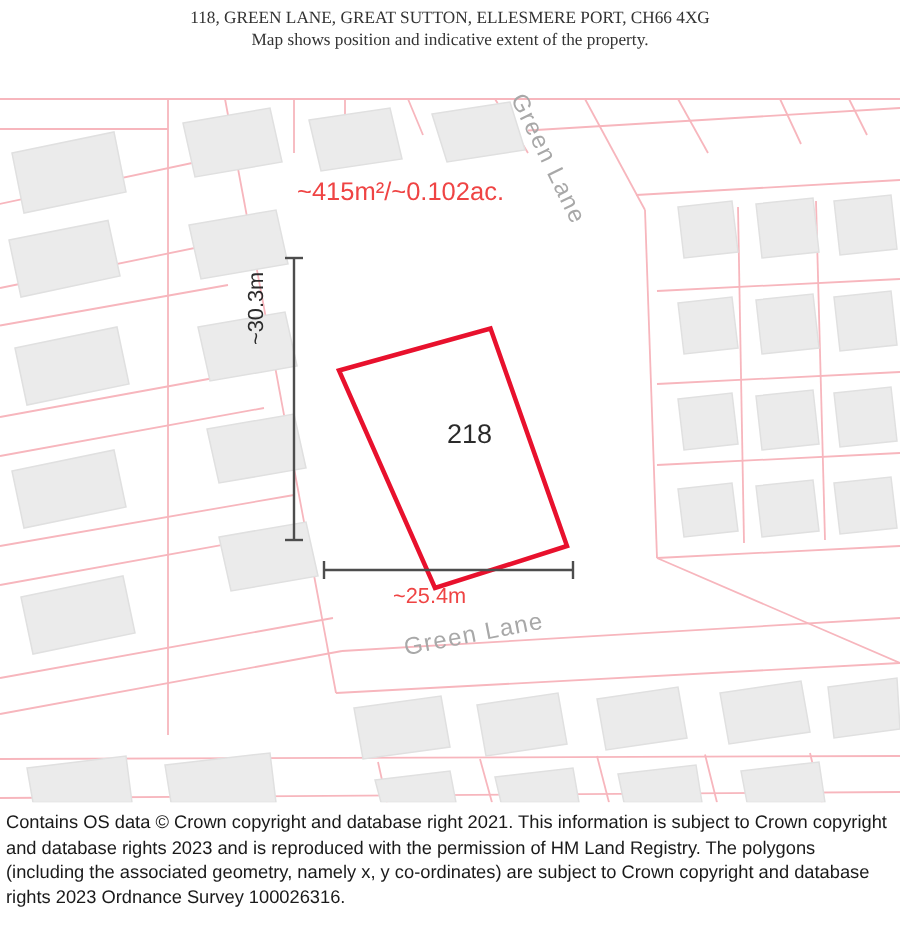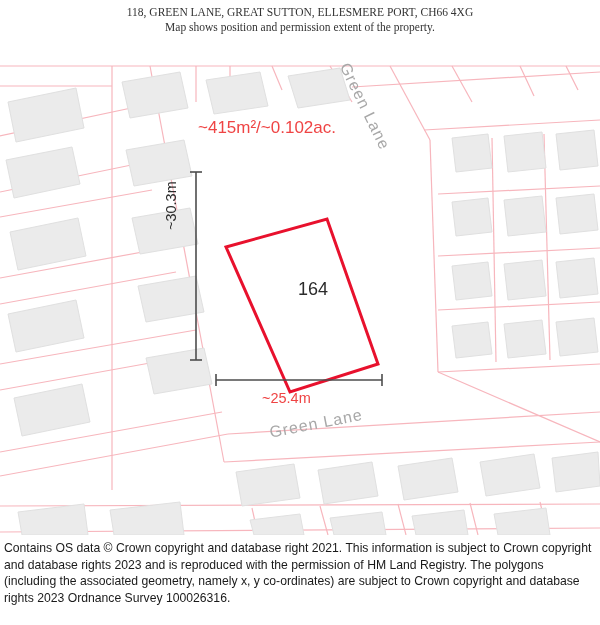--- a/index.html
+++ b/index.html
@@ -124,21 +124,21 @@
     color: #1a1a1a;
   }
 </style>
 </head>
 <body>
 
 <div class="page">
 
   <div class="header">
     <div class="title">118, GREEN LANE, GREAT SUTTON, ELLESMERE PORT, CH66 4XG</div>
-    <div class="subtitle">Map shows position and permission extent of the property.</div>
+    <div class="subtitle">Map shows position and indicative extent of the property.</div>
   </div>
 
   <div class="map">
     <svg width="600" height="493" viewBox="0 0 600 493">
 
       <g stroke="#f7b6bd" stroke-width="1.2" fill="none">
         <path d="M0,24 L600,24"></path>
         <path d="M0,44 L112,44"></path>
         <path d="M-5,95 L150,62"></path>
         <path d="M0,150 L146,120"></path>
@@ -224,21 +224,21 @@
         <path d="M196,130 L196,318"></path>
         <path d="M190,130 L202,130"></path>
         <path d="M190,318 L202,318"></path>
         <path d="M216,338 L382,338"></path>
         <path d="M216,332 L216,344"></path>
         <path d="M382,332 L382,344"></path>
       </g>
     </svg>
 
     <div class="map-label" id="area-label">~415m²/~0.102ac.</div>
-    <div class="map-label" id="plot-number">164</div>
+    <div class="map-label" id="plot-number">218</div>
     <div class="map-label" id="width-label">~25.4m</div>
     <div class="map-label" id="height-label">~30.3m</div>
 
     <div class="street-name" id="street-green-lane-top">Green Lane</div>
     <div class="street-name" id="street-green-lane-bottom">Green Lane</div>
   </div>
 
   <div class="footer">
     <p>Contains OS data © Crown copyright and database right 2021. This information is subject to Crown copyright and database rights 2023 and is reproduced with the permission of HM Land Registry. The polygons (including the associated geometry, namely x, y co-ordinates) are subject to Crown copyright and database rights 2023 Ordnance Survey 100026316.</p>
   </div>

